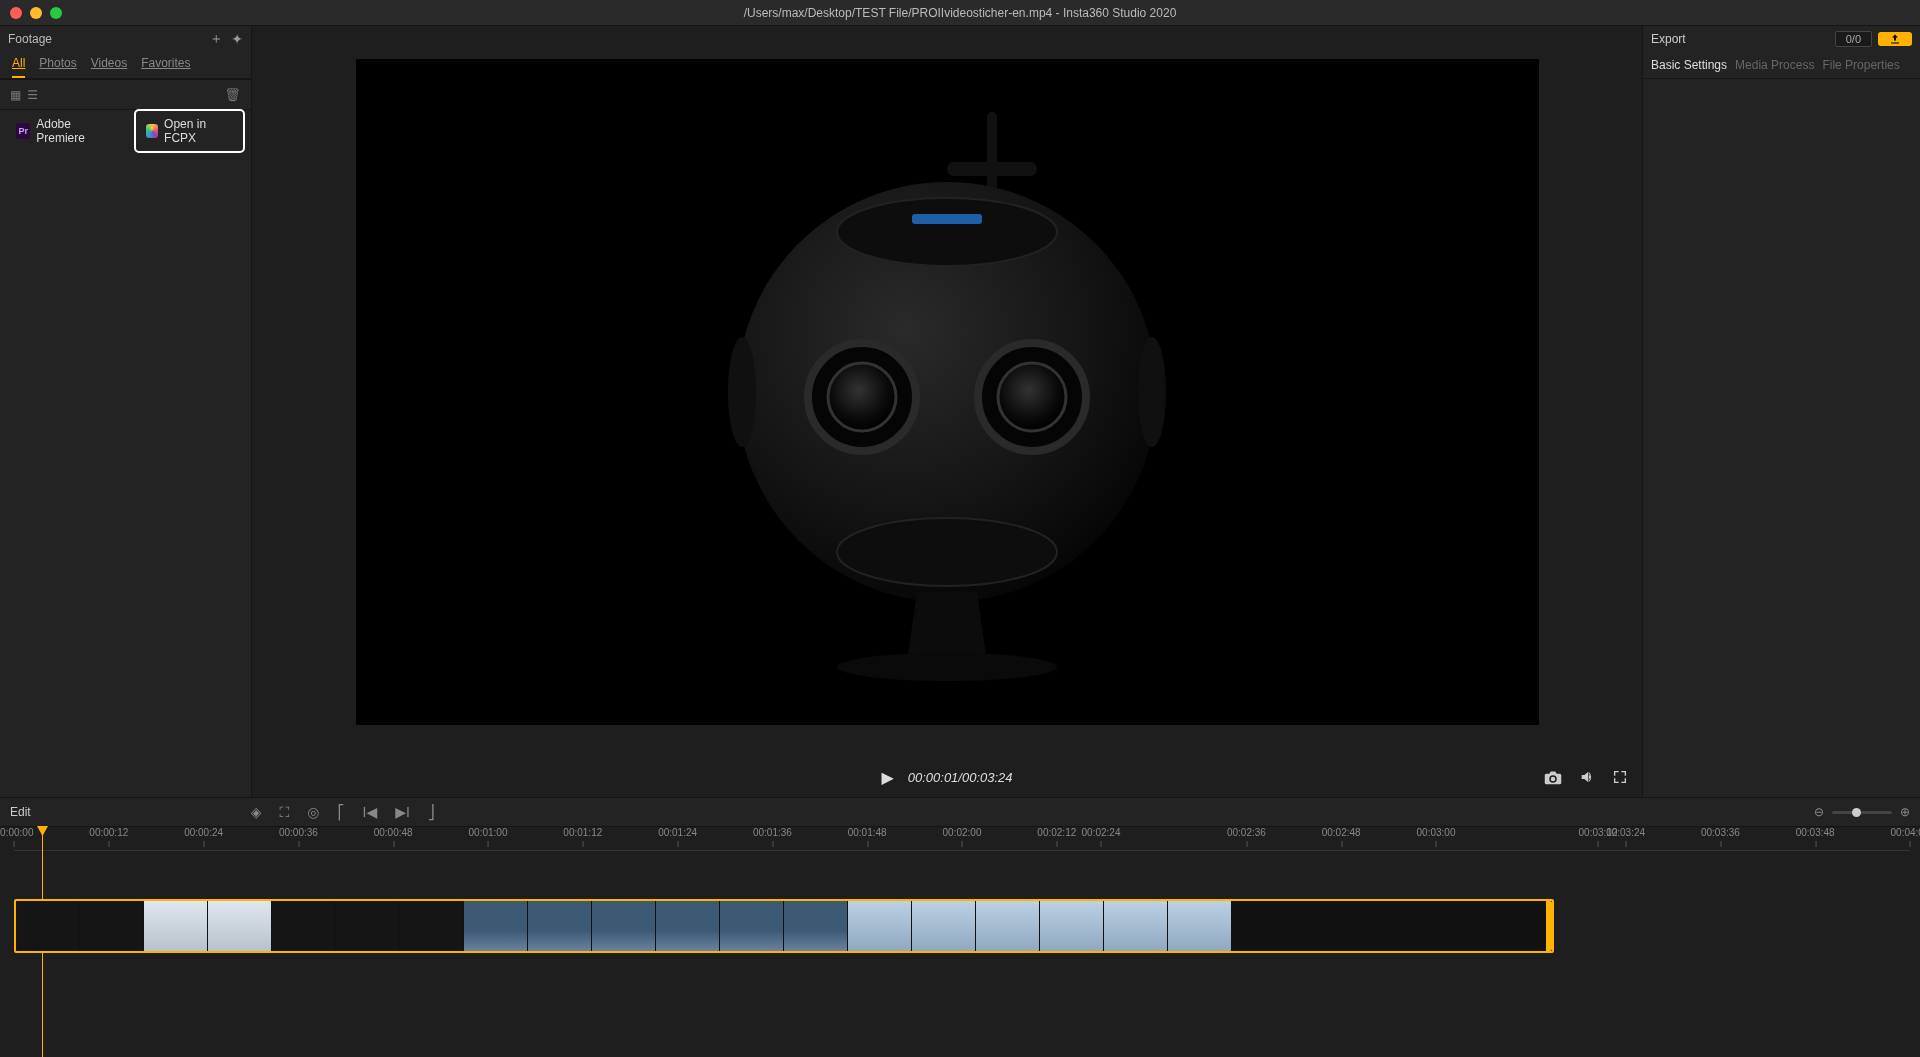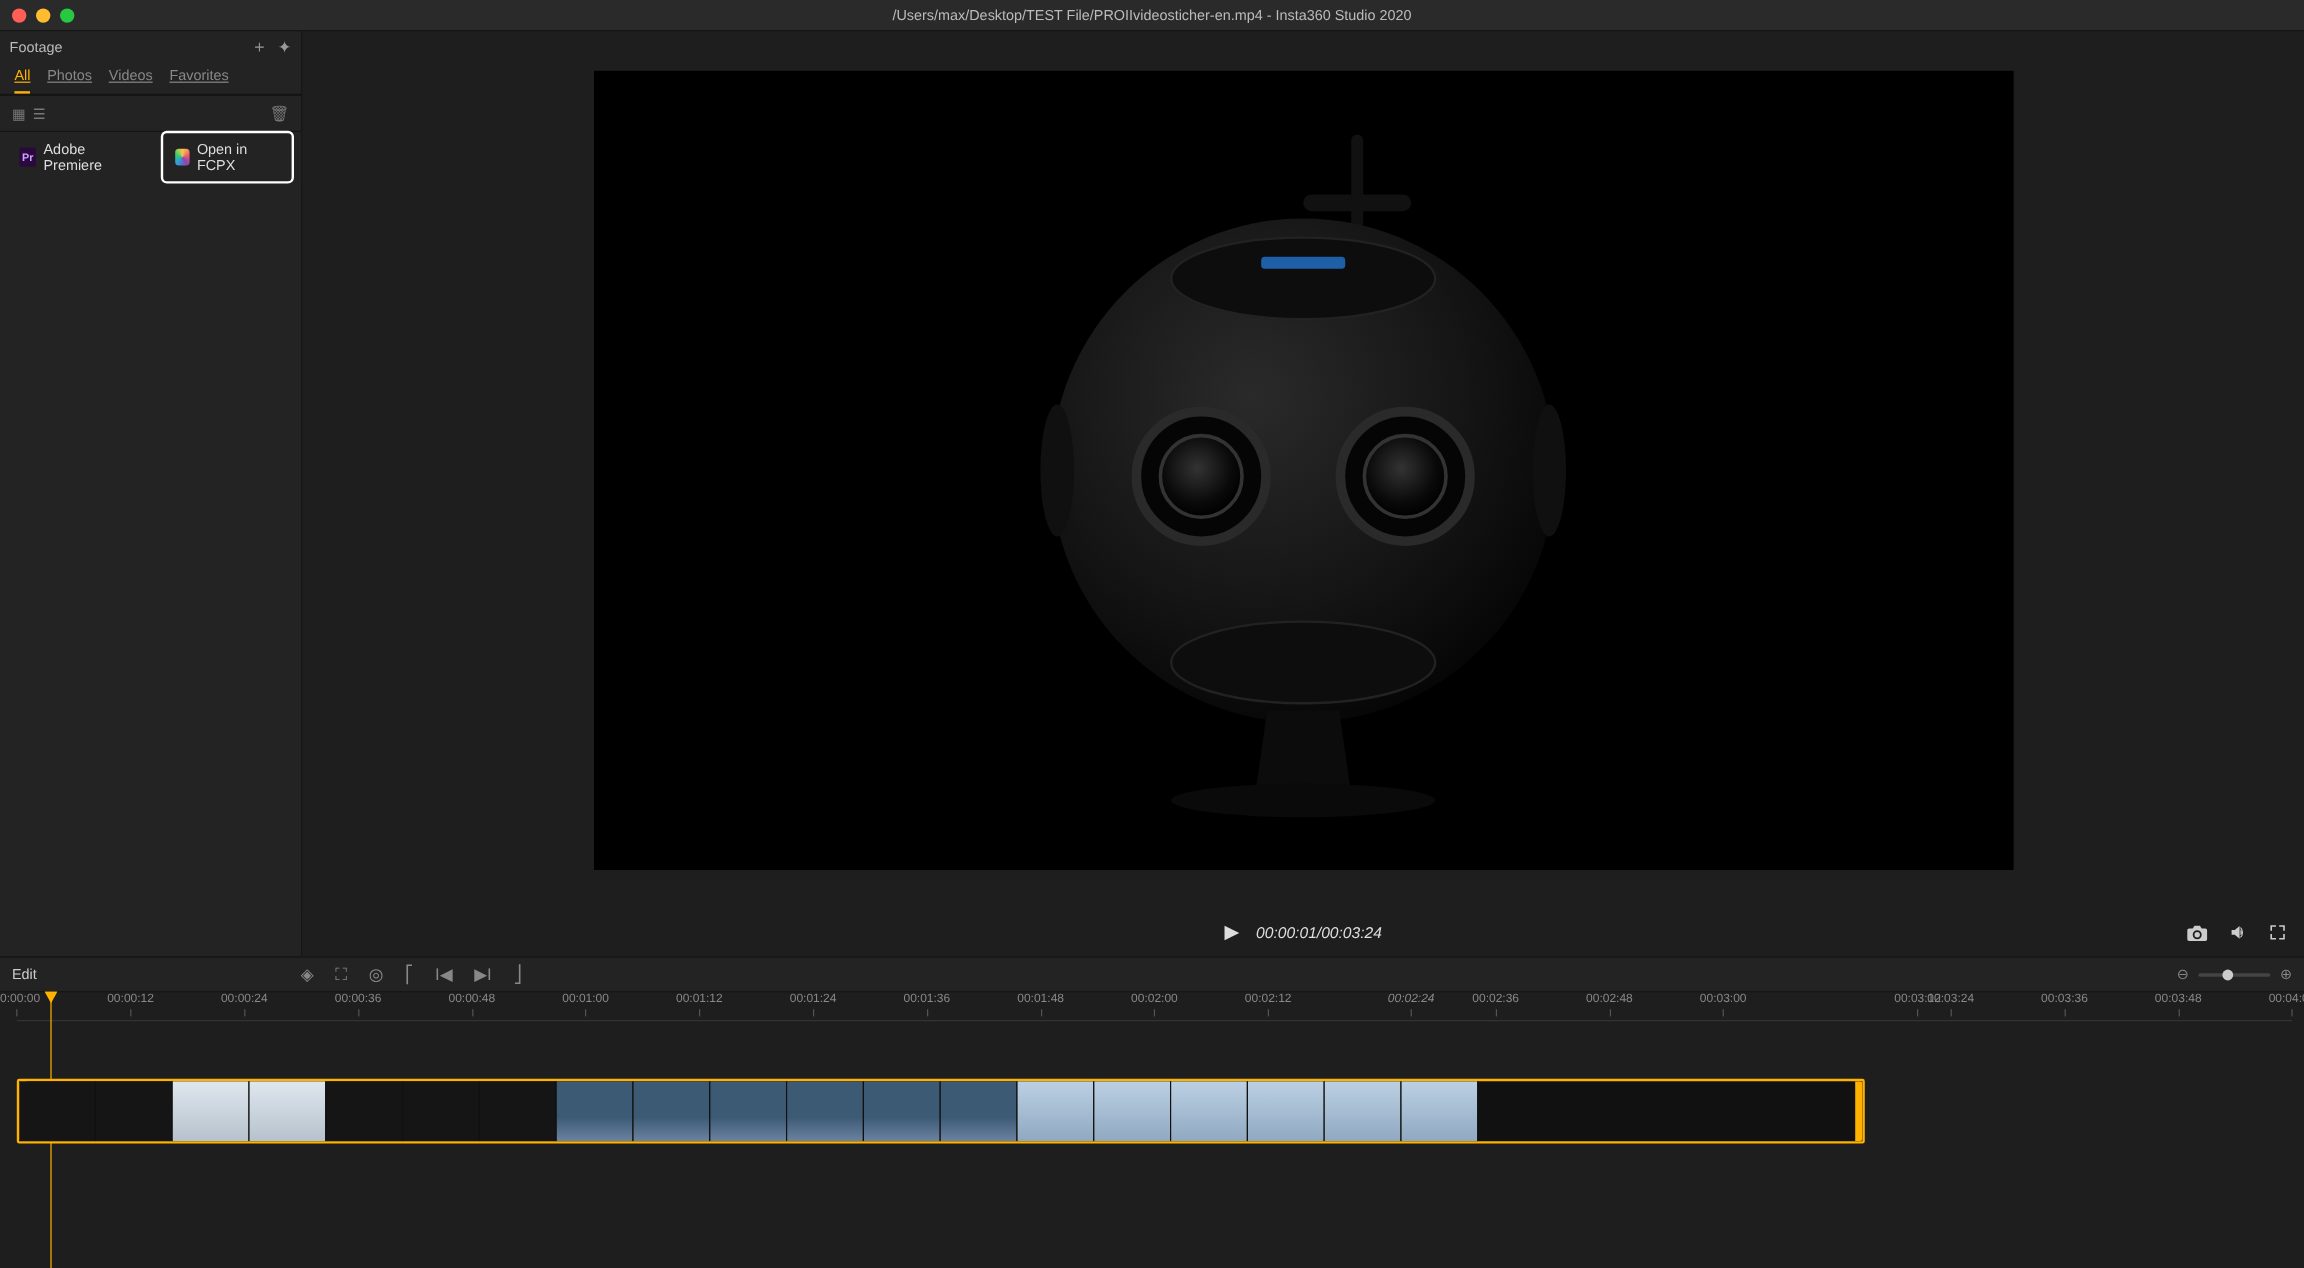--- a/index.html
+++ b/index.html
@@ -200,20 +200,39 @@
         </span>
         <span>
           <svg width="16" height="16" viewBox="0 0 24 24">
               <path fill="#ccc" d="M3 3h7v2H5v5H3V3zm18 0v7h-2V5h-5V3h7zM3 21v-7h2v5h5v2H3zm18 0h-7v-2h5v-5h2v7z"></path>
             </svg>
         </span>
       </div>
     </div>
   </div>
 
+  <div class="rightpanel">
+    <div class="rp-header">
+      <span class="label">Export</span>
+      <div class="exp-ctrls">
+        <span class="count">0/0</span>
+        <span class="exp-btn">
+          <svg width="14" height="12" viewBox="0 0 24 24">
+              <path fill="#000" d="M12 3l6 6h-4v6h-4V9H6l6-6zM4 19h16v2H4z"></path>
+            </svg>
+        </span>
+      </div>
+    </div>
+    <div class="rp-tabs">
+      <span class="rtab active">Basic Settings</span>
+      <span class="rtab">Media Process</span>
+      <span class="rtab">File Properties</span>
+    </div>
+    <div class="rp-body"></div>
+  </div>
 
 </div>
 
 <div class="edit-bar">
   <span class="label">Edit</span>
   <div class="tools">
     <span>◈</span>
     <span>⛶</span>
     <span>◎</span>
     <span>⎡</span>
@@ -237,21 +256,21 @@
       <div class="tick" style="left: 189.6px;">00:00:24</div>
       <div class="tick" style="left: 284.4px;">00:00:36</div>
       <div class="tick" style="left: 379.2px;">00:00:48</div>
       <div class="tick" style="left: 474px; text-align: right;">00:01:00</div>
       <div class="tick" style="left: 568.8px;">00:01:12</div>
       <div class="tick" style="left: 663.6px;">00:01:24</div>
       <div class="tick" style="left: 758.4px;">00:01:36</div>
       <div class="tick" style="left: 853.2px;">00:01:48</div>
       <div class="tick" style="left: 948px;">00:02:00</div>
       <div class="tick" style="left: 1042.8px;">00:02:12</div>
-      <div class="tick" style="left: 1162px; font-style: italic;">00:02:24</div>
+      <div class="tick" style="left: 1087px;">00:02:24</div>
       <div class="tick" style="left: 1232.4px;">00:02:36</div>
       <div class="tick" style="left: 1327.2px;">00:02:48</div>
       <div class="tick" style="left: 1422px;">00:03:00</div>
       <div class="tick" style="left: 1584px;">00:03:12</div>
       <div class="tick" style="left: 1611.6px;">00:03:24</div>
       <div class="tick" style="left: 1706.4px;">00:03:36</div>
       <div class="tick" style="left: 1801.2px;">00:03:48</div>
       <div class="tick" style="left: 1896px;">00:04:00</div>
     </div>
   <div class="playhead"></div>

